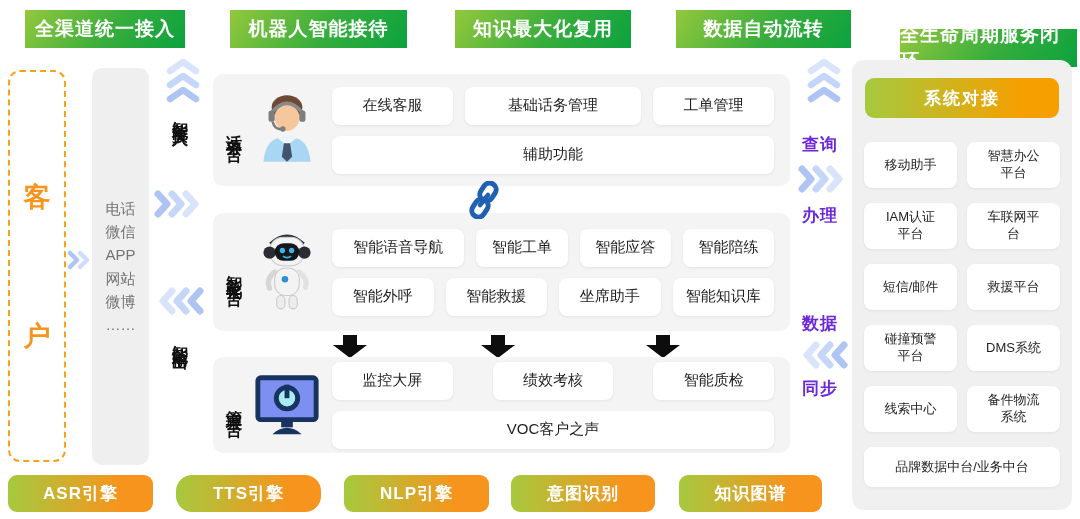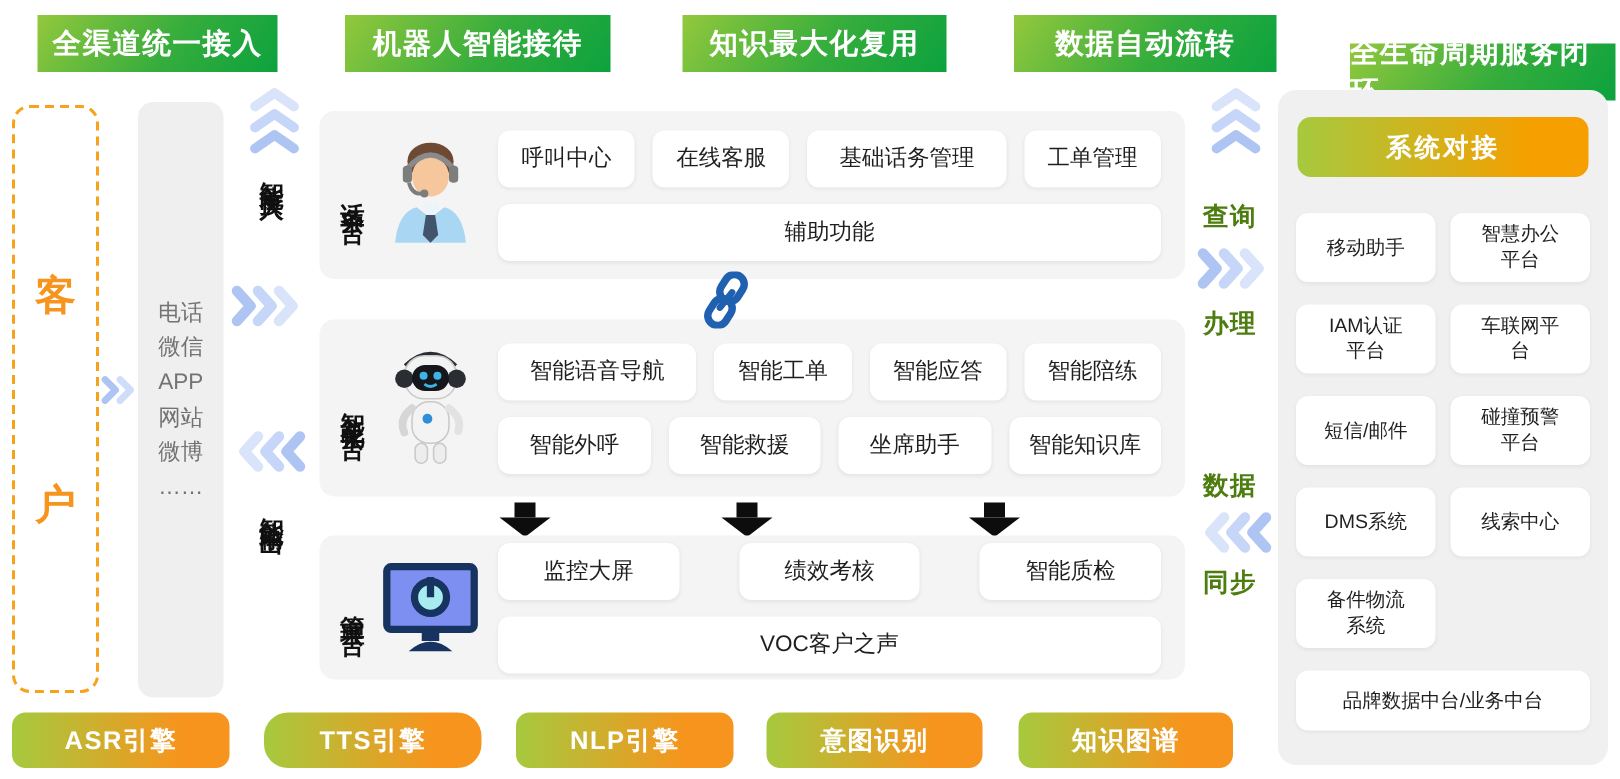--- a/index.html
+++ b/index.html
@@ -28,21 +28,21 @@
   .customer-char { color:#f7941d; font-weight:bold; font-size:27px; }
 
   .channel-box { position:absolute; left:92px; top:68px; width:57px; height:397px;
     background:#efefef; border-radius:10px;
     display:flex; flex-direction:column; align-items:center; justify-content:center; }
   .channel-line { font-size:15px; color:#737373; line-height:1.55; }
 
   
   .vlabel { writing-mode:vertical-lr; text-orientation:upright;
     font-weight:bold; font-size:16px; color:#101010; letter-spacing:3px; line-height:1; }
-  .hlabel { font-weight:bold; font-size:17px; color:#4d7c0f; letter-spacing:1px; }
+  .hlabel { font-weight:bold; font-size:17px; color:#6d28d9; letter-spacing:1px; }
 
   
   .panel { position:absolute; left:213px; width:577px; background:#f4f4f4;
     border-radius:10px; display:flex; align-items:center; gap:9px;
     padding:10px 16px 10px 13px; }
   .panel-label { writing-mode:vertical-lr; text-orientation:upright;
     font-weight:bold; font-size:16px; color:#101010; letter-spacing:4px; line-height:1; }
   .panel-icon { width:72px; display:flex; align-items:center; justify-content:center; flex:none; }
   .panel-body { flex:1; display:flex; flex-direction:column; gap:11px; }
   .btn-row { display:flex; gap:12px; }
@@ -152,21 +152,20 @@
       <rect x="42" y="20" width="6" height="11" rx="2.5" fill="#7d7d7d"></rect>
       <path d="M16 31 q2 8 9 7" stroke="#7d7d7d" stroke-width="2.5" fill="none"></path>
       <circle cx="26" cy="38" r="2.6" fill="#7d7d7d"></circle>
       <path d="M7 70 q2 -20 14 -23 l9 7 l9 -7 q12 3 14 23 z" fill="#a9d6f2"></path>
       <path d="M24 46 l6 7 l6 -7 l-3 -2 l-3 2 l-3 -2 z" fill="#e9f4fb"></path>
       <path d="M27 52 h6 l2 13 l-5 5 l-5 -5 z" fill="#41546b"></path>
     </svg>
   </div>
   <div class="panel-body">
     <div class="btn-row">
-      <div class="chip">呼叫中心</div>
       <div class="chip">在线客服</div>
       <div class="chip w-lg">基础话务管理</div>
       <div class="chip">工单管理</div>
     </div>
     <div class="btn-row">
       <div class="chip wide">辅助功能</div>
     </div>
   </div>
 </div>
 
@@ -285,20 +284,21 @@
 <div class="hlabel abs" style="left:802px;top:377px;">同步</div>
 
 <div class="sidebar">
   <div class="sb-header">系统对接</div>
   <div class="sb-grid">
     <div class="sb-box">移动助手</div>
     <div class="sb-box">智慧办公平台</div>
     <div class="sb-box">IAM认证平台</div>
     <div class="sb-box">车联网平台</div>
     <div class="sb-box">短信/邮件</div>
+    <div class="sb-box">救援平台</div>
     <div class="sb-box">碰撞预警平台</div>
     <div class="sb-box">DMS系统</div>
     <div class="sb-box">线索中心</div>
     <div class="sb-box">备件物流系统</div>
     <div class="sb-box sb-wide">品牌数据中台/业务中台</div>
   </div>
 </div>
 
 <div class="banner-orange" style="left:8px;width:145px;">ASR引擎</div>
 <div class="banner-orange" style="left:176px;width:145px;border-radius:16px;">TTS引擎</div>

